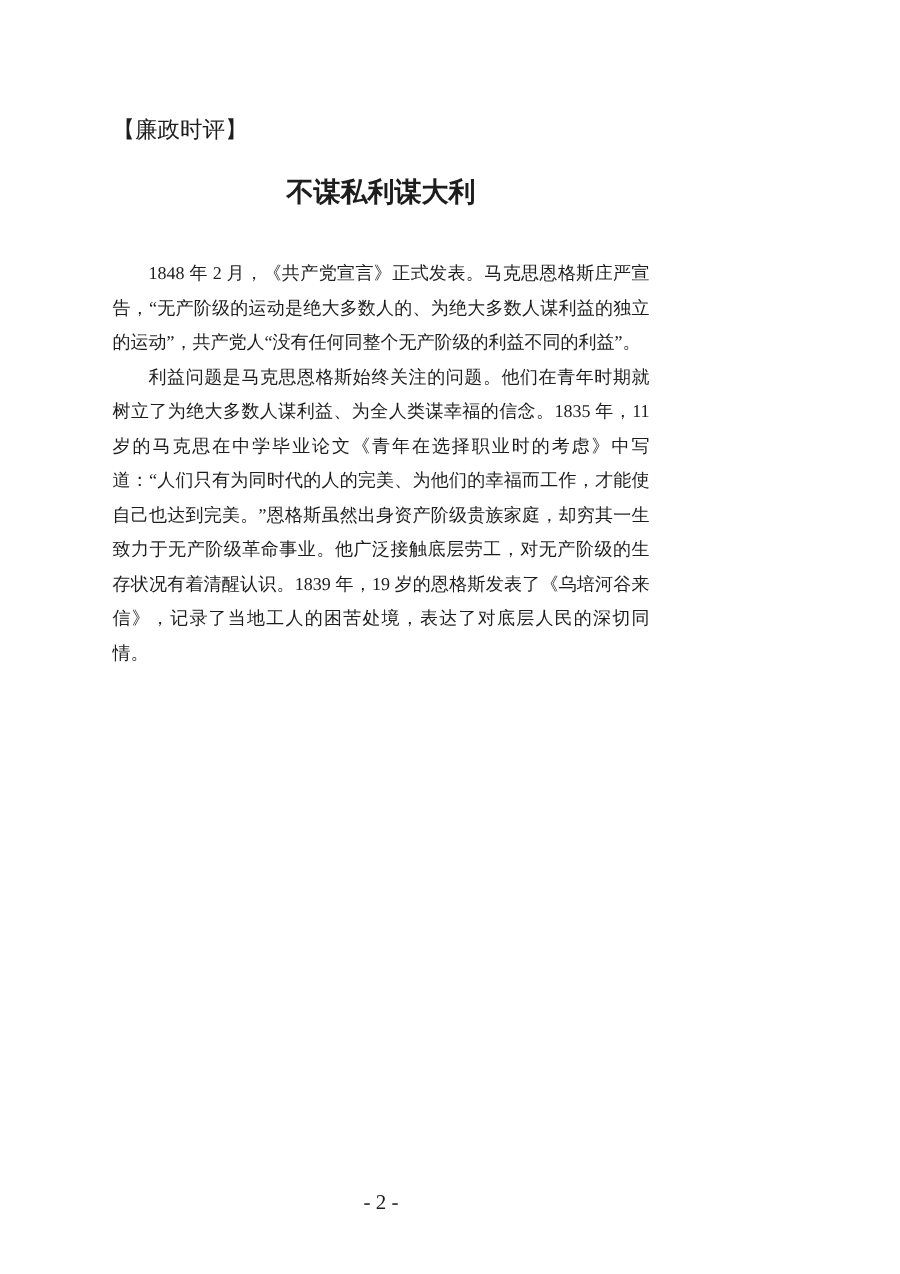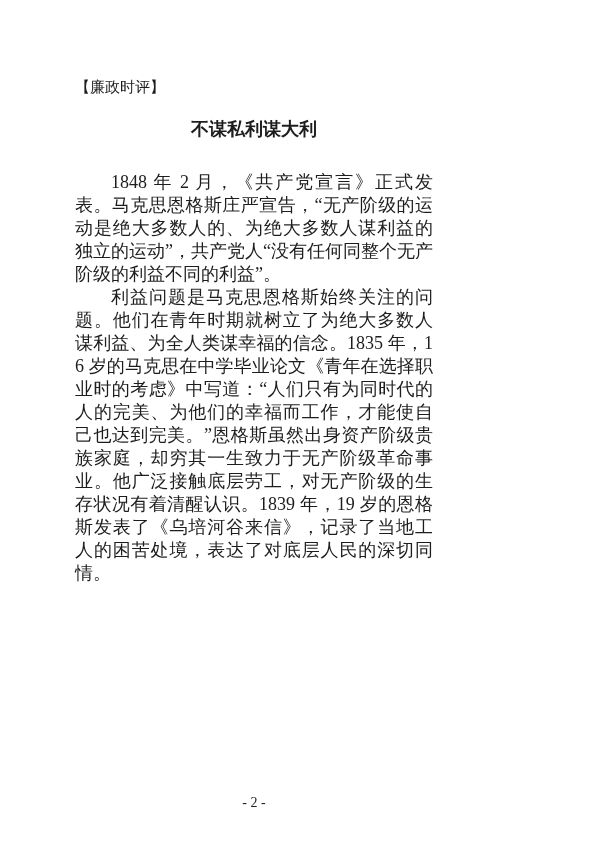--- a/index.html
+++ b/index.html
@@ -30,21 +30,21 @@
   .doc-title {
     font-size: 18px;
     font-weight: bold;
     text-align: center;
     line-height: 23px;
     margin: 20px 0 29px 0;
     font-family: Liberation Mono, monospace;
   }
   .doc-body p {
     margin: 0;
-    font-size: 18px;
+    font-size: 12px;
     line-height: 23px;
     text-align: justify;
     text-indent: 2em;
     word-break: break-all;
   }
   .page-number {
     position: absolute;
     left: 0;
     bottom: 38px;
     width: 100%;
@@ -57,17 +57,17 @@
 </head>
 <body>
 
 <div class="page">
   <div class="doc-header">【廉政时评】</div>
 
   <h1 class="doc-title">不谋私利谋大利</h1>
 
   <div class="doc-body">
     <p>1848 年 2 月，《共产党宣言》正式发表。马克思恩格斯庄严宣告，“无产阶级的运动是绝大多数人的、为绝大多数人谋利益的独立的运动”，共产党人“没有任何同整个无产阶级的利益不同的利益”。</p>
-    <p>利益问题是马克思恩格斯始终关注的问题。他们在青年时期就树立了为绝大多数人谋利益、为全人类谋幸福的信念。1835 年，16 岁的马克思在中学毕业论文《青年在选择职业时的考虑》中写道：“人们只有为同时代的人的完美、为他们的幸福而工作，才能使自己也达到完美。”恩格斯虽然出身资产阶级贵族家庭，却穷其一生致力于无产阶级革命事业。他广泛接触底层劳工，对无产阶级的生存状况有着清醒认识。1839 年，19 岁的恩格斯发表了《乌培河谷来信》，记录了当地工人的困苦处境，表达了对底层人民的深切同情。</p>
+    <p>利益问题是马克思恩格斯始终关注的问题。他们在青年时期就树立了为绝大多数人谋利益、为全人类谋幸福的信念。1835 年，11 岁的马克思在中学毕业论文《青年在选择职业时的考虑》中写道：“人们只有为同时代的人的完美、为他们的幸福而工作，才能使自己也达到完美。”恩格斯虽然出身资产阶级贵族家庭，却穷其一生致力于无产阶级革命事业。他广泛接触底层劳工，对无产阶级的生存状况有着清醒认识。1839 年，19 岁的恩格斯发表了《乌培河谷来信》，记录了当地工人的困苦处境，表达了对底层人民的深切同情。</p>
   </div>
 
   <div class="page-number">- 2 -</div>
 </div>
 
 </body></html>

